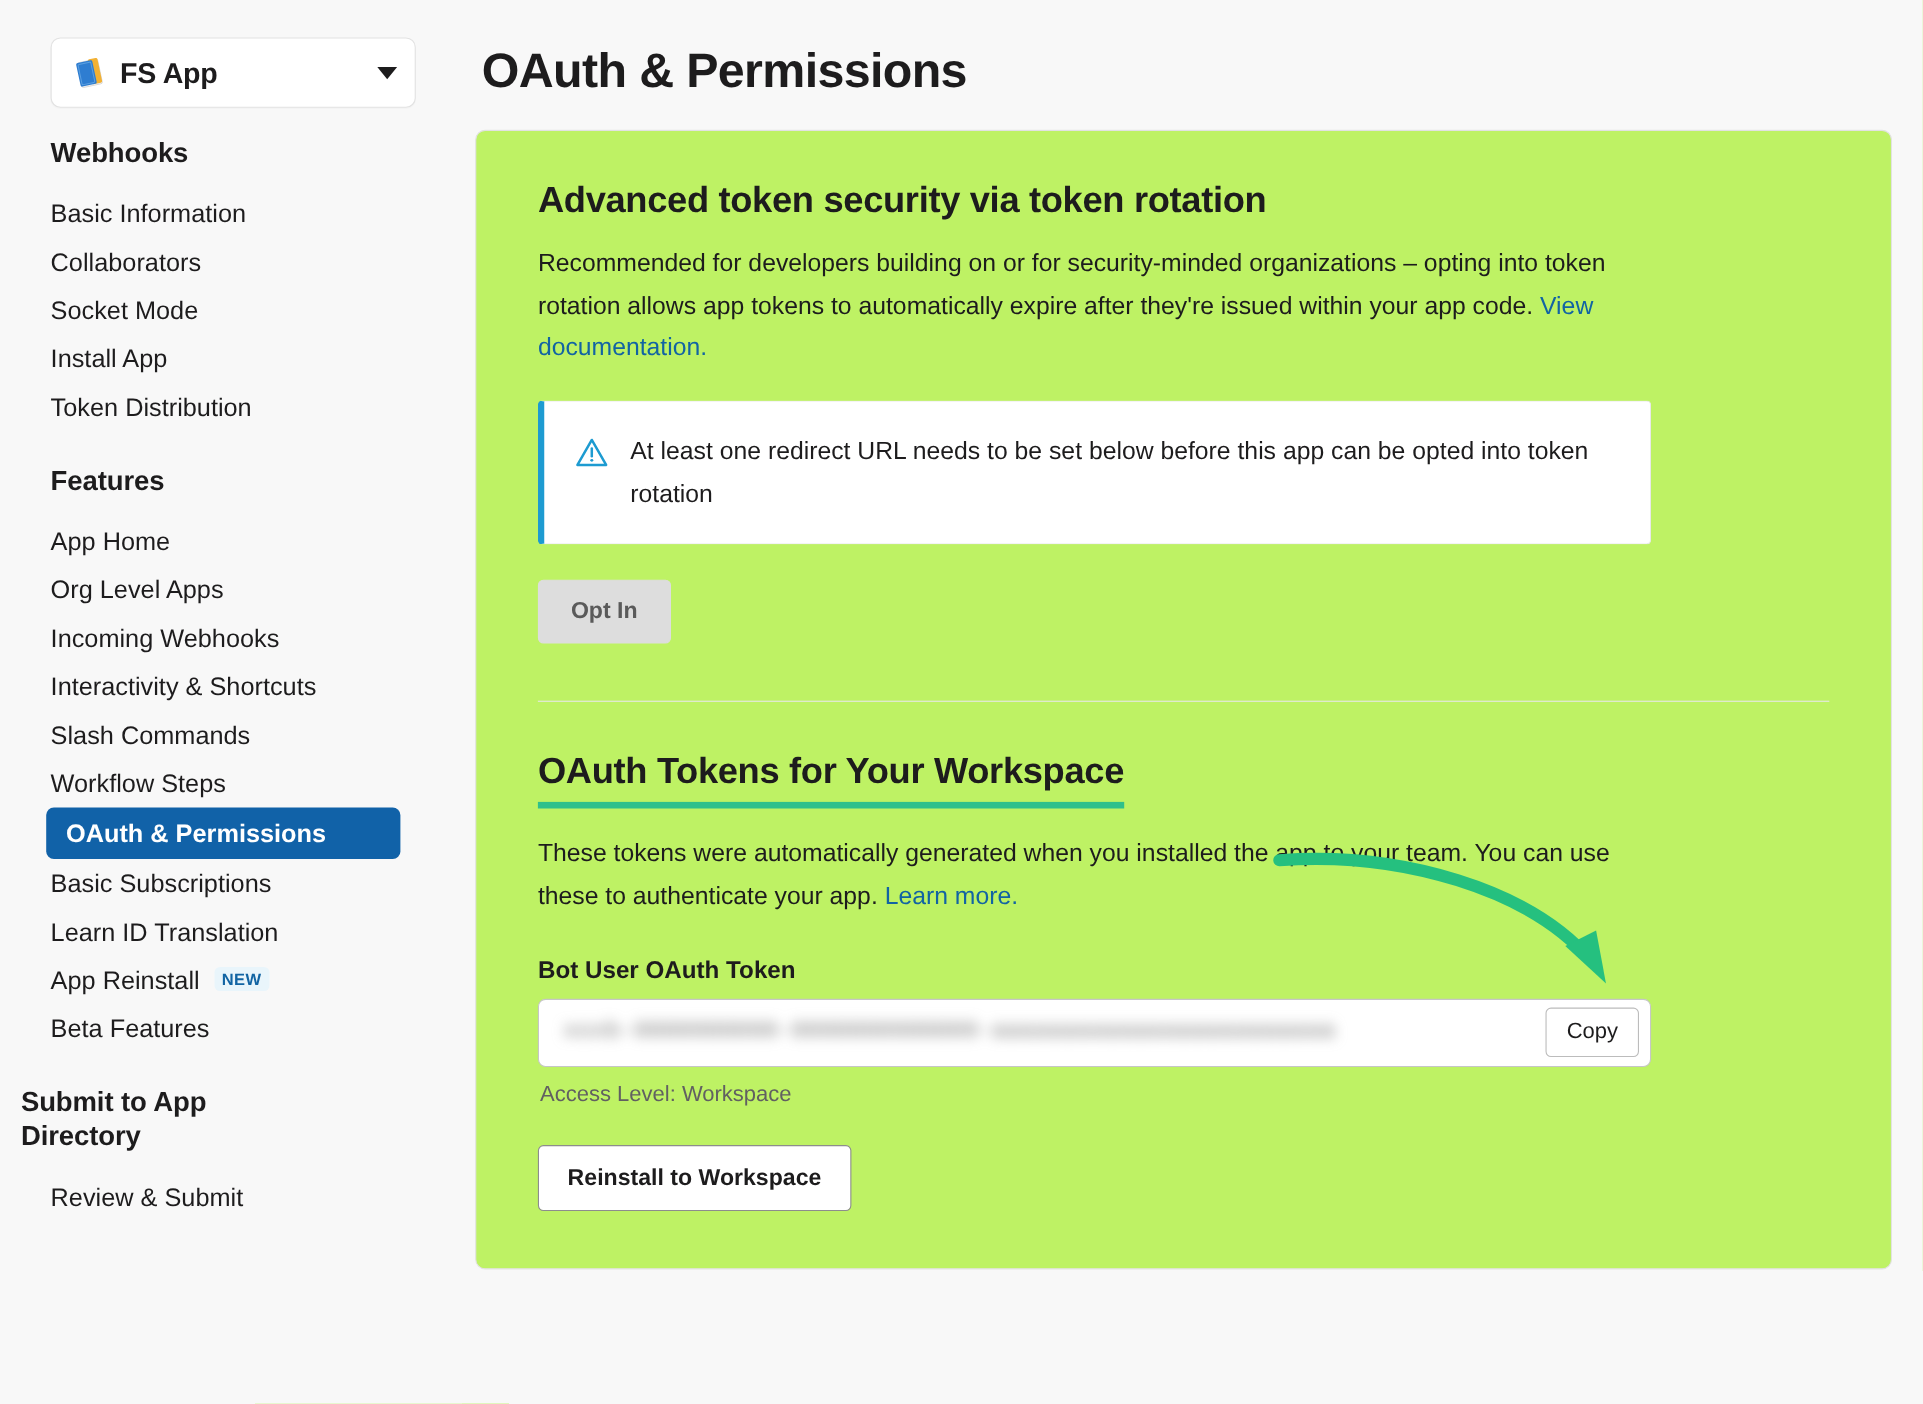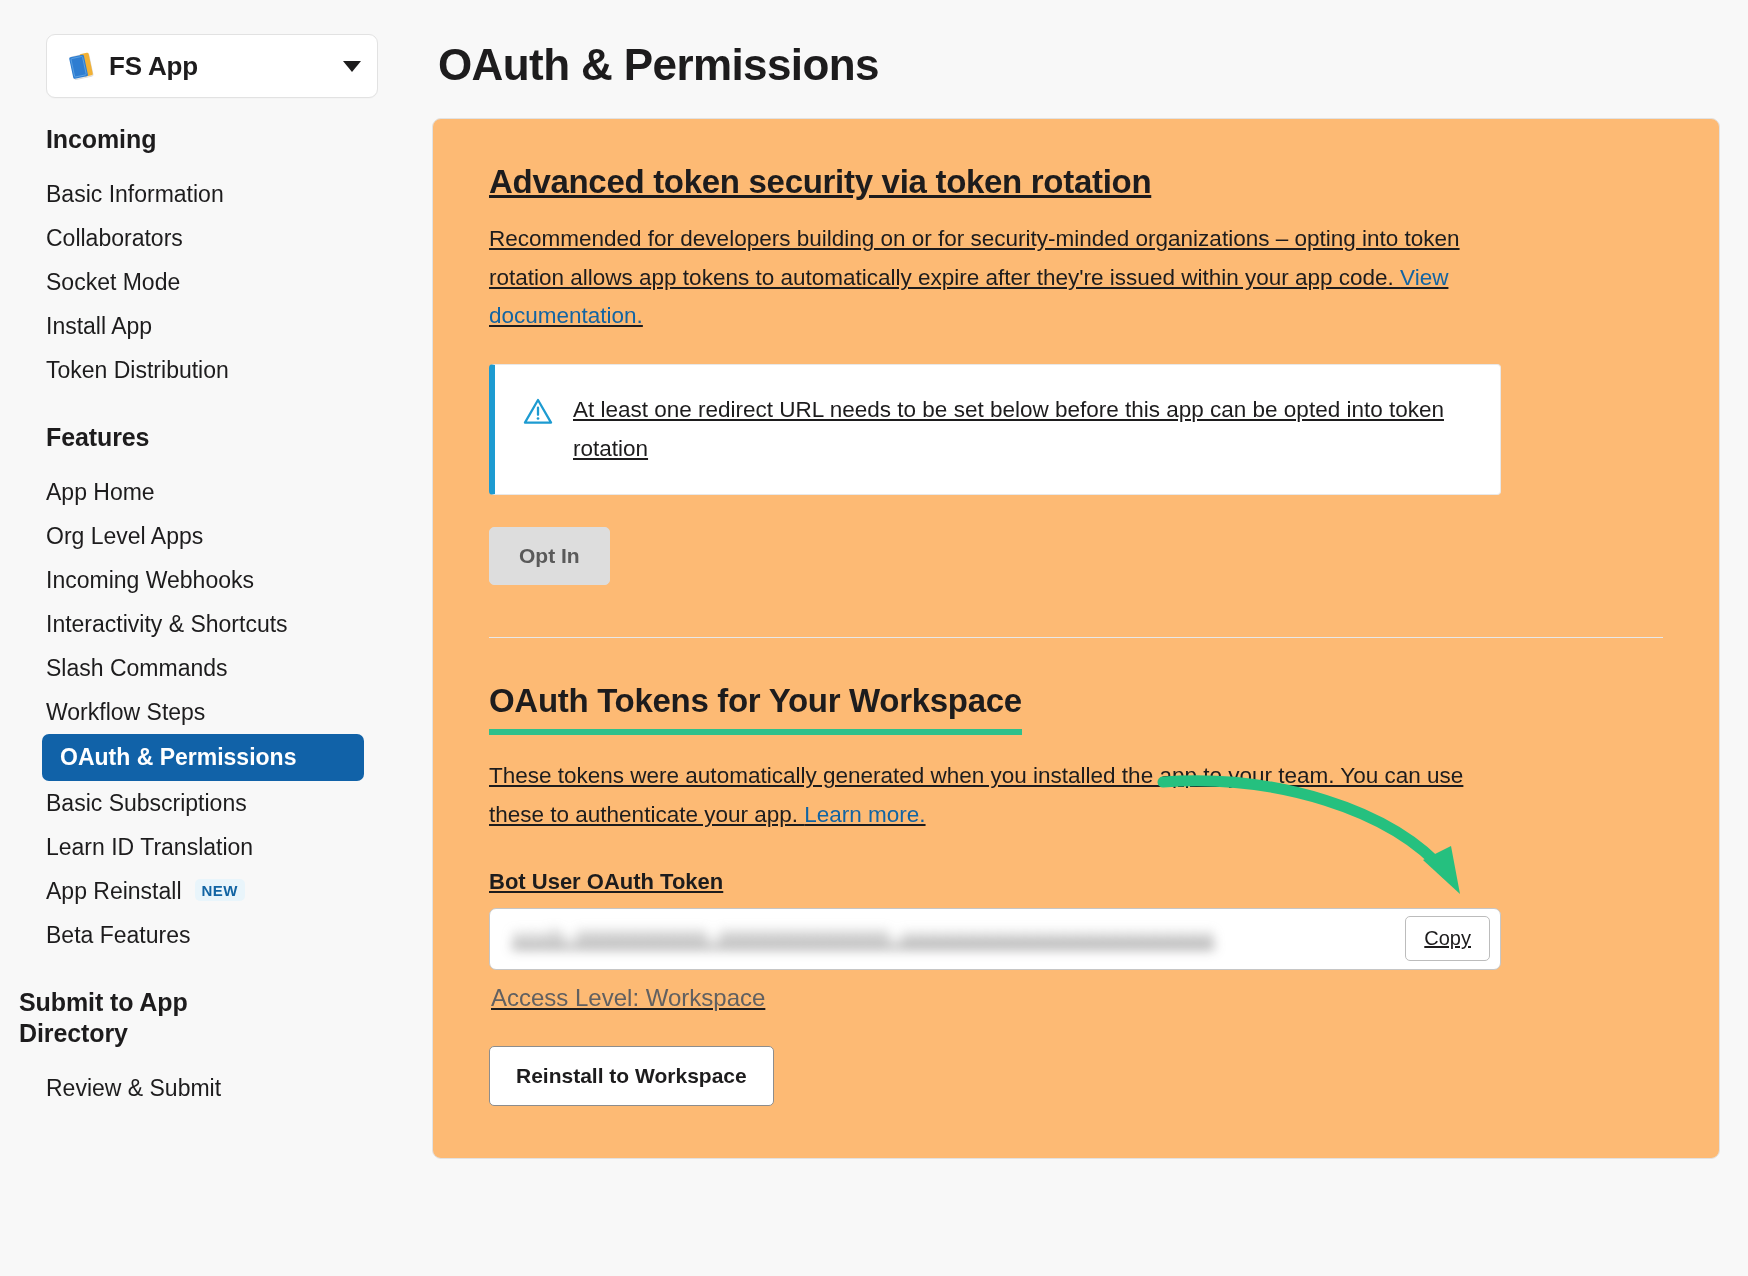--- a/index.html
+++ b/index.html
@@ -139,27 +139,26 @@
 
   .page-title {
     font-size: 44px;
     font-weight: 700;
     letter-spacing: -0.6px;
     color: #1D1C1D;
     margin: 18px 0 28px 6px;
   }
 
   .card {
-    background: #fdba74;
+    background: #bef264;
     border: 1px solid #E2E2E2;
     border-radius: 9px;
     padding: 44px 56px 52px 56px;
     min-height: 1030px;
     position: relative;
-    text-decoration: underline;
   }
 
   .sec-title {
     font-size: 33px;
     font-weight: 700;
     letter-spacing: -0.3px;
     color: #1D1C1D;
     margin-bottom: 19px;
   }
 
@@ -271,21 +270,21 @@
     white-space: nowrap;
     font-family: "Liberation Mono", monospace;
     font-size: 21px;
     color: #7A7A7A;
     filter: blur(6px);
     user-select: none;
     letter-spacing: 0.4px;
   }
 
   .access-level {
-    font-size: 24px;
+    font-size: 20px;
     color: #616061;
     margin: 14px 0 0 2px;
   }
 
   .reinstall-wrap { margin-top: 34px; }
 
   
   .annotation-arrow {
     position: absolute;
     left: 1155px;
@@ -314,21 +313,21 @@
           </g>
         </svg>
       </span>
       <span class="app-name">FS App</span>
       <span class="caret"></span>
     </div>
 
     <nav class="nav">
 
       <div class="nav-group">
-        <div class="nav-heading">Incoming</div>
+        <div class="nav-heading">Webhooks</div>
         <div class="nav-item">
           <span class="lbl">Basic Information</span>
         </div>
         <div class="nav-item">
           <span class="lbl">Collaborators</span>
         </div>
         <div class="nav-item">
           <span class="lbl">Socket Mode</span>
         </div>
         <div class="nav-item">

